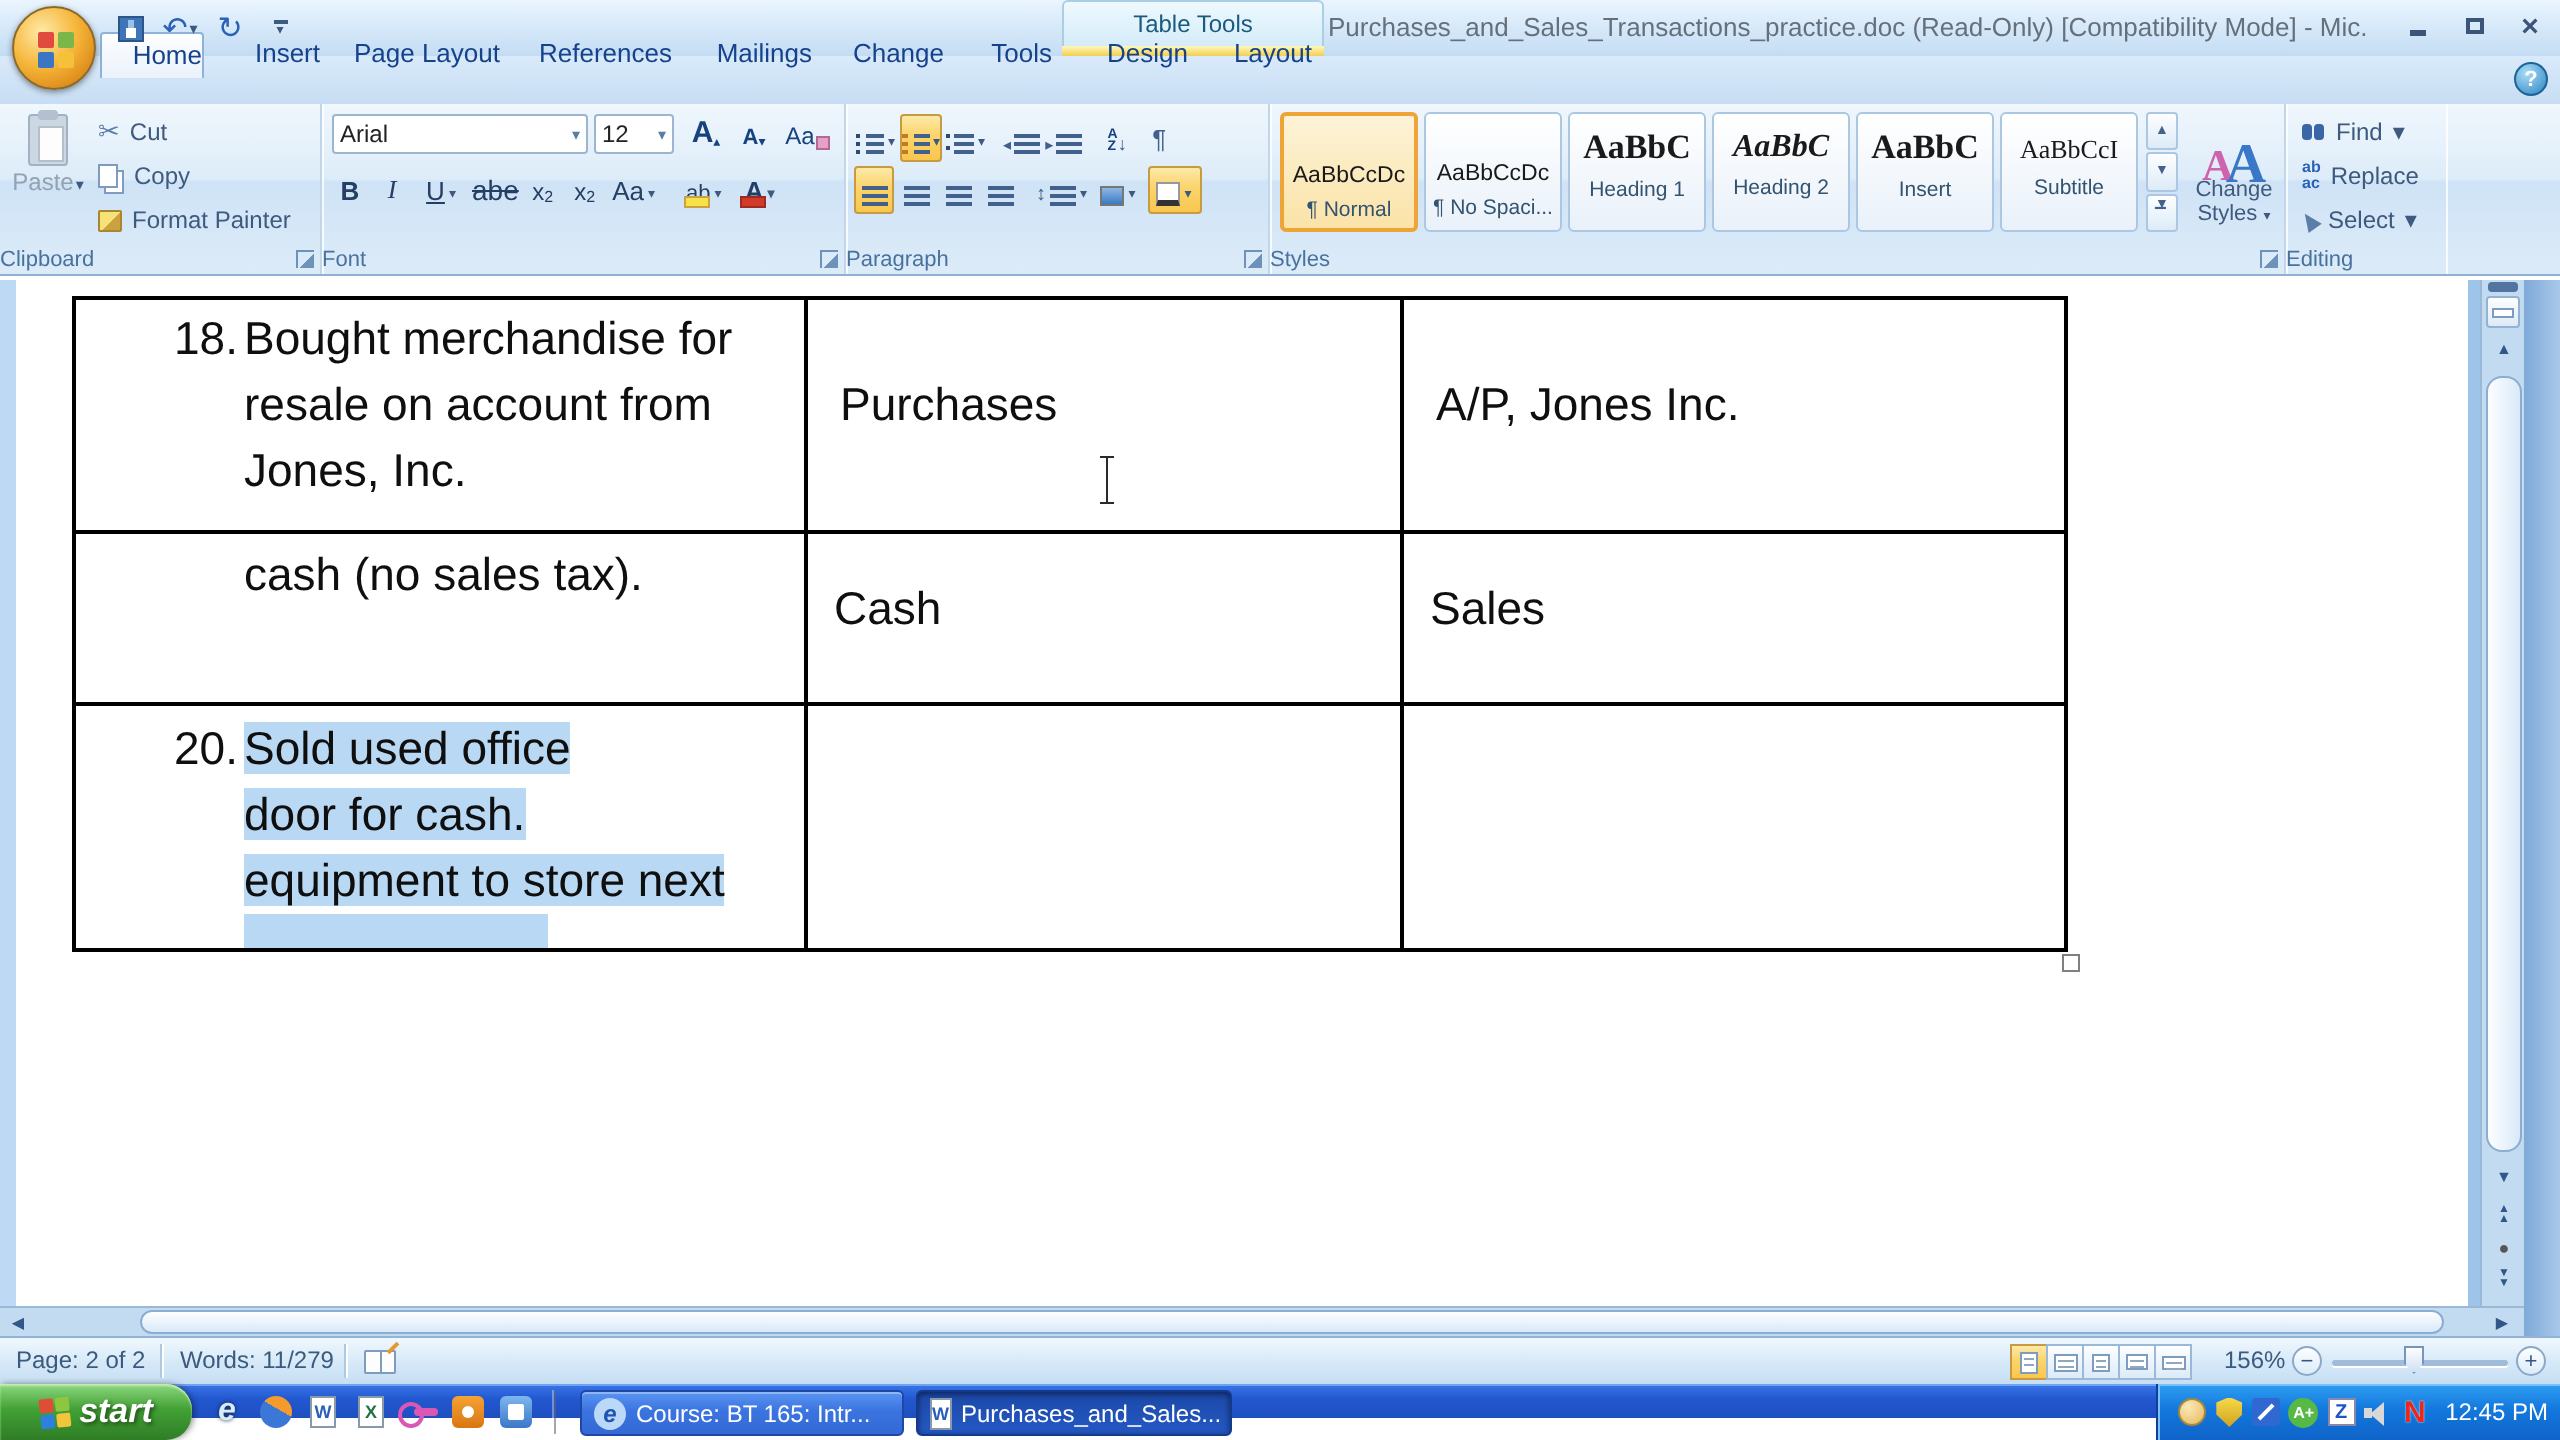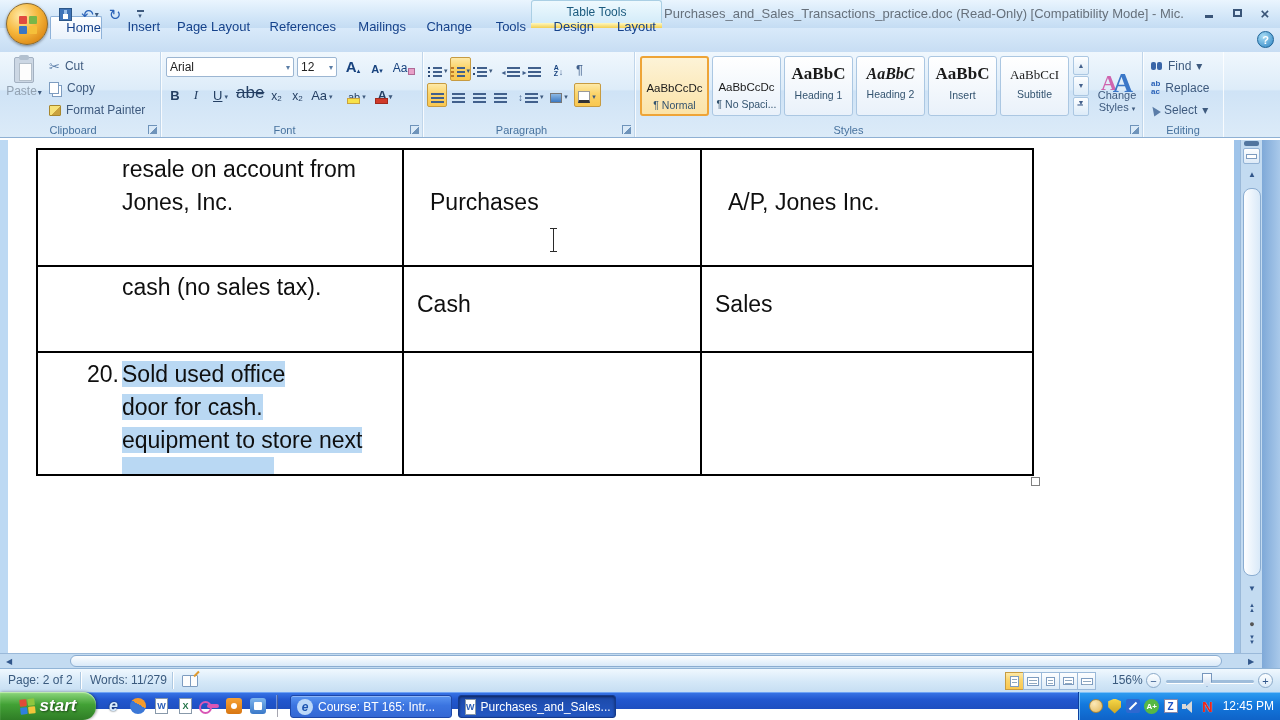--- a/index.html
+++ b/index.html
@@ -34,21 +34,21 @@
 .ctx{position:absolute;left:531px;top:0;width:131px;height:28px;z-index:5}
 .ctx .hd{height:23px;background:linear-gradient(#eef9fe,#d4ecf9);border:1px solid #aacfe4;border-bottom:none;border-radius:3px 3px 0 0;color:#1b5a7e;font-size:12px;text-align:center;line-height:22px}
 .ctx .bar{height:5px;background:linear-gradient(#fff8bd,#f2cf52)}
 .tab{position:absolute;top:16px;height:23px;line-height:22px;font-size:13px;color:#15428b;text-align:right;border-radius:2px 2px 0 0;z-index:6}
 .tab.active{background:linear-gradient(#fdfeff,#eaf2fb);border:1px solid #8eb2d9;border-bottom:none;color:#15428b}
 .help{position:absolute;left:1257px;top:31px;width:17px;height:17px;border-radius:50%;background:radial-gradient(circle at 35% 30%,#a8ddf5,#2e84c4);color:#fff;font-size:11px;font-weight:bold;text-align:center;line-height:17px;border:1px solid #1d6396}
 
 
 #ribbon{position:absolute;left:0;top:52px;width:1280px;height:86px;background:linear-gradient(#f0f7fd,#ddecf9 44%,#cfe3f6 46%,#dcebf8);border-bottom:1px solid #8fb0d3}
 .grp{position:absolute;top:0;height:85px;border-right:1px solid #c0d6eb;box-shadow:1px 0 0 rgba(255,255,255,.8)}
-.grp .lbl{position:absolute;bottom:1px;left:0;right:14px;text-align:center;font-size:11px;color:#47729e}
+.grp .lbl{position:absolute;bottom:1px;left:0;right:14px;font-size:11px;color:#47729e}
 .lau{position:absolute;right:3px;bottom:3px;width:9px;height:9px;border-top:1px solid #6e93ba;border-left:1px solid #6e93ba;background:linear-gradient(135deg,transparent 55%,#6e93ba 55%)}
 
 .paste{position:absolute;left:5px;top:3px;width:38px;height:66px;text-align:center;color:#93a2b2;font-size:12px;border-radius:3px}
 .ic-clip{width:20px;height:26px;margin:2px auto 1px;position:relative;background:#ccd7e4;border:1px solid #a3b1c2;border-radius:2px}
 .ic-clip::before{content:"";position:absolute;left:4px;top:-3px;width:10px;height:5px;background:#b2c0cf;border-radius:2px}
 .ic-clip::after{content:"";position:absolute;left:4px;top:5px;width:11px;height:16px;background:#fdfdfd;border:1px solid #b4bfca}
 .cc{position:absolute;left:49px;display:flex;align-items:center;gap:5px;height:20px;font-size:12px;color:#3e5a7e;white-space:nowrap}
 .ic-cut{font-size:13px;color:#5b7da8;font-family:"DejaVu Sans",sans-serif}
 .ic-copy{width:10px;height:12px;border:1px solid #7d9cc0;background:#fff;box-shadow:3px 3px 0 -1px #fff,3px 3px 0 0 #7d9cc0;margin-right:3px}
 .ic-fp{width:12px;height:11px;background:linear-gradient(135deg,#f7e27a 55%,#caa23e 55%);border:1px solid #a8872e;border-radius:1px}
@@ -105,21 +105,21 @@
 #viewport{position:absolute;left:0;top:140px;width:1240px;height:513px;background:#4d86c7;overflow:hidden}
 .page{position:absolute;left:8px;top:0;width:1226px;height:625px;background:#fff;border-bottom:3px solid #161616;box-shadow:-8px 0 0 #bdd9f3,8px 0 0 #9fc4ea}
 .dtable{position:absolute;left:28px;top:8px;width:998px;border:2px solid #000;display:grid;grid-template-columns:366px 298px 330px}
 .cell{background:#fff;font-size:23px;color:#0f0f0f}
 .b-r{border-right:2px solid #000}
 .b-b{border-bottom:2px solid #000}
 .h1{height:117px}.h2{height:86px}.h3{height:121px}
 .dl{line-height:33px;white-space:nowrap}
 .num{display:inline-block;margin-left:49px;width:35px}
 .ind{margin-left:84px}
-.pt-a{padding-top:36px;padding-left:26px}
+.pt-a{padding-top:36px;padding-left:16px}
 .pt-b{padding-top:21px;padding-left:13px}
 .c1-18{padding-top:3px}.c1-19{padding-top:4px}.c1-20{padding-top:5px}
 .seltxt{background:#b9d8f3}
 .selpad{margin-left:84px;width:152px;height:17px;background:#b9d8f3}
 .ibeam{position:absolute;left:541px;top:88px;width:9px;height:25px}
 .ibeam::before{content:"";position:absolute;left:4px;top:1px;bottom:1px;width:1px;background:#2a2a2a}
 .ibeam::after{content:"";position:absolute;left:1px;top:0;width:7px;height:1px;background:#2a2a2a;box-shadow:0 23px 0 #2a2a2a}
 .rsz{position:absolute;left:1023px;top:337px;width:9px;height:9px;border:1px solid #808080;background:#fff}
 
 
@@ -289,21 +289,21 @@
         <span style="font-size:12px">Aa</span>
         <span style="width:7px;height:7px;background:#e8a0c8;border:1px solid #b06a96;margin-left:1px"></span>
       </div>
     <div class="tbrow">
       <span class="tb" style="font-weight:bold">B</span>
       <span class="tb serif" style="font-style:italic">I</span>
       <span class="tb w26">
           <u>U</u>
           <span class="da">▾</span>
         </span>
-      <span class="tb" style="font-size:17px">
+      <span class="tb" style="font-size:14px">
           <s>abe</s>
         </span>
       <span class="tb" style="font-size:12px">
           <span>x</span>
           <sub style="font-size:8px">2</sub>
         </span>
       <span class="tb" style="font-size:12px">
           <span>x</span>
           <sup style="font-size:8px">2</sup>
         </span>
@@ -459,20 +459,21 @@
     </div>
     <div class="lbl" style="right:0">Editing</div>
   </div>
 </div>
 
 <div id="viewport">
   <div class="page">
     <div class="dtable">
 
       <div class="cell c1-18 b-r b-b h1">
+        <div class="dl"><span class="num">18.</span><span>Bought merchandise for</span></div>
         <div class="dl ind"><span>resale on account from</span></div>
         <div class="dl ind"><span>Jones, Inc.</span></div>
       </div>
       <div class="cell pt-a b-r b-b h1">
         <div class="dl">Purchases</div>
       </div>
       <div class="cell pt-a b-b h1">
         <div class="dl">A/P, Jones Inc.</div>
       </div>
 

